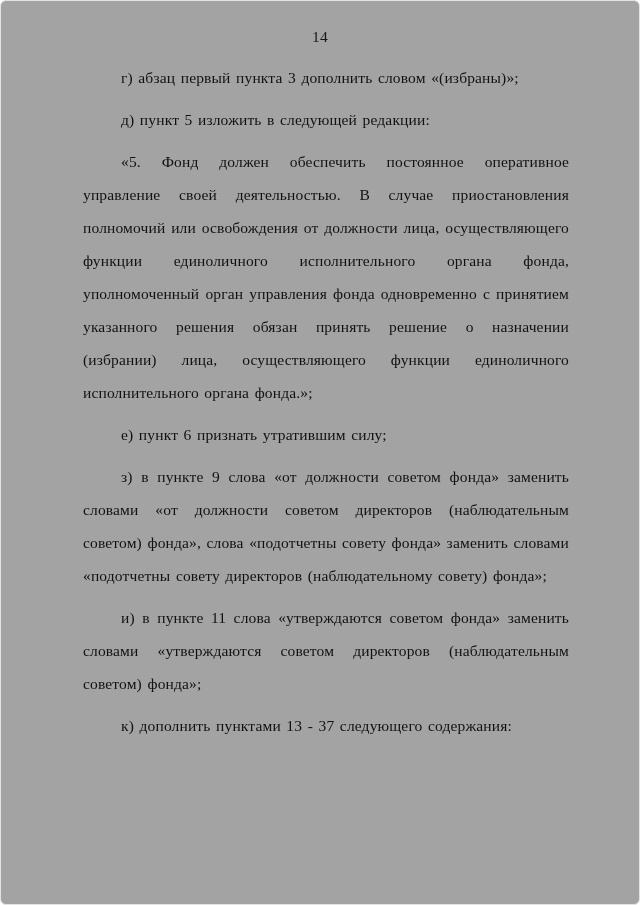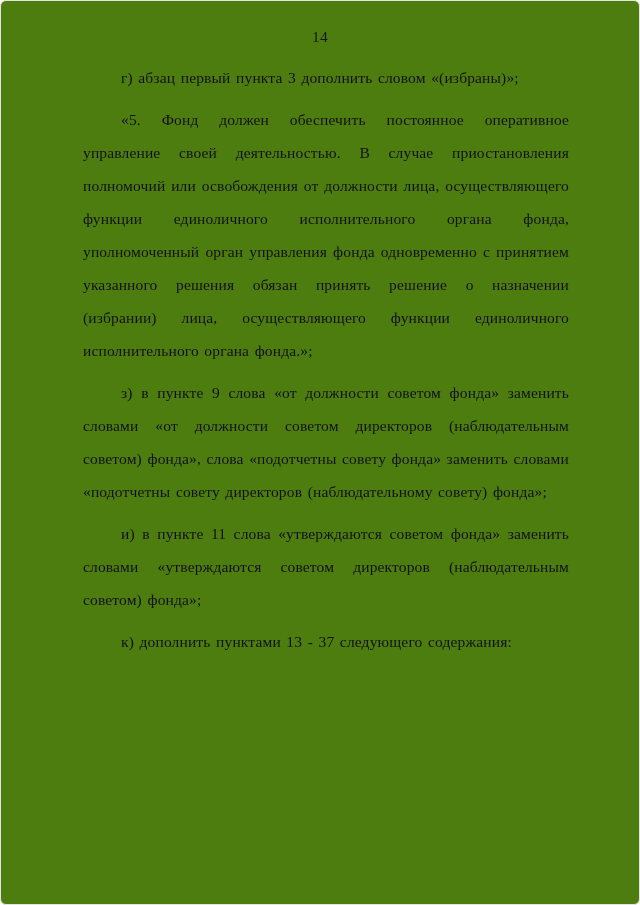--- a/index.html
+++ b/index.html
@@ -11,21 +11,21 @@
     width: 640px;
     height: 905px;
     font-family: "Liberation Serif", "DejaVu Serif", serif;
     color: #121212;
   }
   .page {
     position: relative;
     box-sizing: border-box;
     width: 640px;
     height: 905px;
-    background: #4d7c0f;
+    background: #a3a3a3;
     border: 1px solid #e3e3e3;
     border-radius: 6px;
     overflow: hidden;
     text-decoration: underline;
   }
   .page-number {
     position: absolute;
     top: 27px;
     left: 0;
     width: 100%;
@@ -55,18 +55,20 @@
   }
 </style>
 </head>
 <body>
 
 <div class="page">
   <div class="page-number">14</div>
 
   <div class="content">
     <p class="para">г) абзац первый пункта 3 дополнить словом «(избраны)»;</p>
+    <p class="para">д) пункт 5 изложить в следующей редакции:</p>
     <p class="para">«5. Фонд должен обеспечить постоянное оперативное управление своей деятельностью. В случае приостановления полномочий или освобождения от должности лица, осуществляющего функции единоличного исполнительного органа фонда, уполномоченный орган управления фонда одновременно с принятием указанного решения обязан принять решение о назначении (избрании) лица, осуществляющего функции единоличного исполнительного органа фонда.»;</p>
+    <p class="para">е) пункт 6 признать утратившим силу;</p>
     <p class="para">з) в пункте 9 слова «от должности советом фонда» заменить словами «от должности советом директоров (наблюдательным советом) фонда», слова «подотчетны совету фонда» заменить словами «подотчетны совету директоров (наблюдательному совету) фонда»;</p>
     <p class="para">и) в пункте 11 слова «утверждаются советом фонда» заменить словами «утверждаются советом директоров (наблюдательным советом) фонда»;</p>
     <p class="para">к) дополнить пунктами 13 - 37 следующего содержания:</p>
   </div>
 </div>
 
 </body></html>

